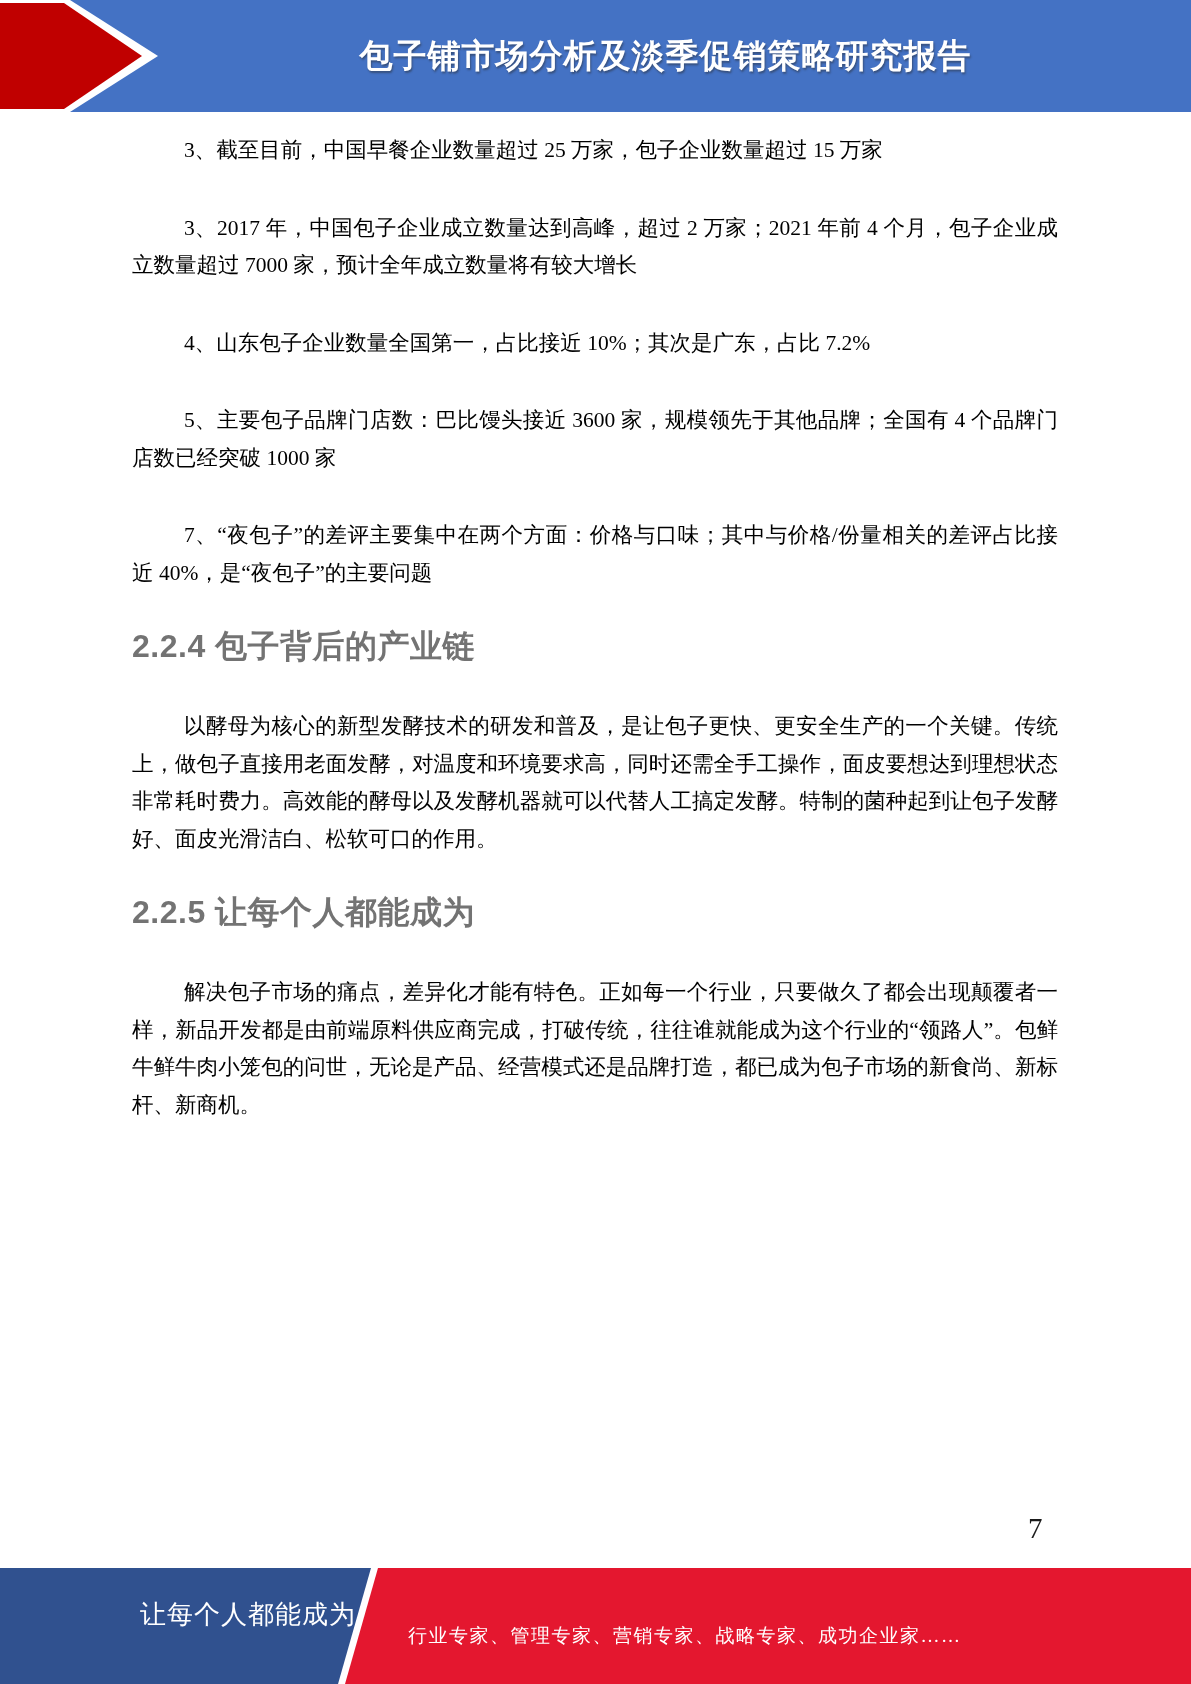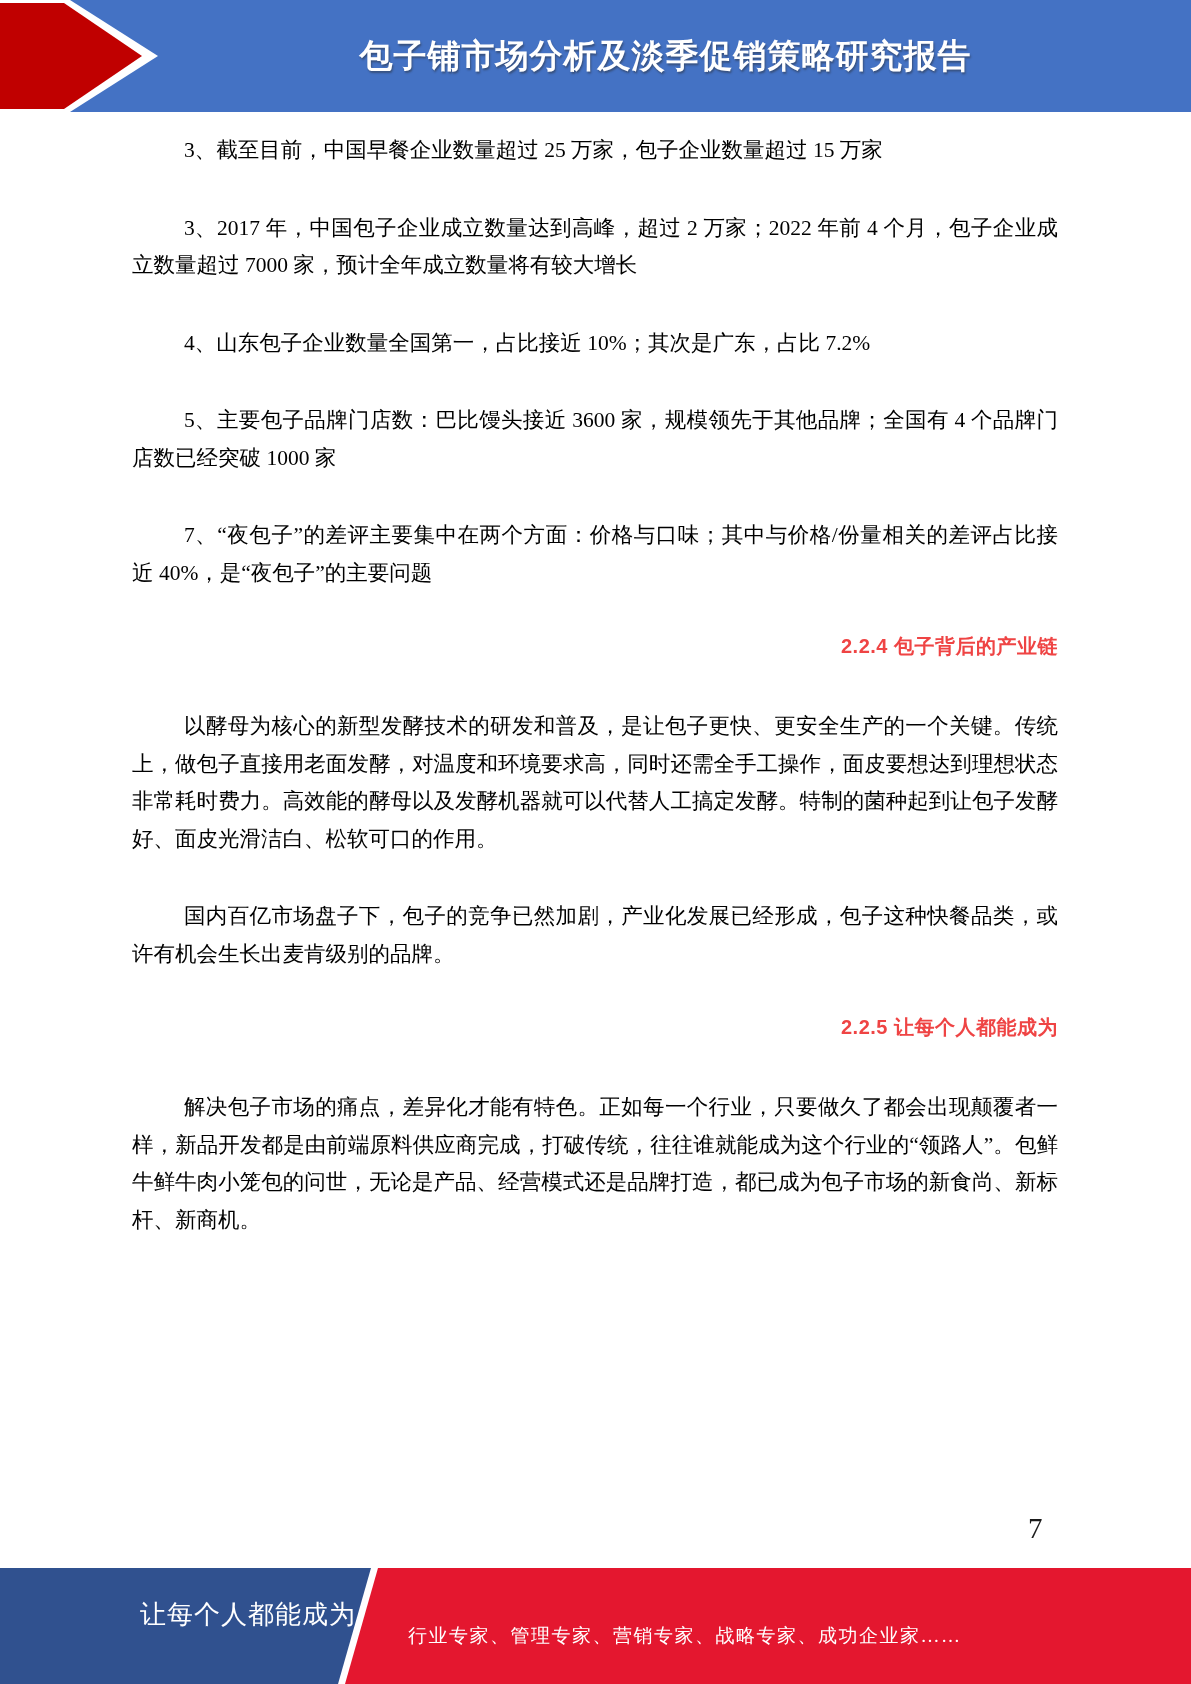--- a/index.html
+++ b/index.html
@@ -45,23 +45,22 @@
   .doc-body p{
     margin:40px 0 0 0;
     text-indent:52px;
     text-align:justify;
     text-justify:inter-ideograph;
   }
   .doc-body p.first{margin-top:20px;}
   .doc-body h2{
     margin:32px 0 2px 0;
     font-family:"Liberation Sans","DejaVu Sans",sans-serif;
-    font-weight:bold;font-size:20px;line-height:44px;color:#ef4444;
+    font-weight:bold;font-size:32px;line-height:44px;color:#737373;
     letter-spacing:.5px;
-    text-align:right;
   }
 
   
   .page-number{
     position:absolute;top:1508px;left:1028px;
     font-size:29px;line-height:40px;color:#1a1a1a;
   }
 
   
   .footer-banner{
@@ -95,27 +94,26 @@
 <div class="page">
 
   <div class="header-banner">
     <div class="header-arrow-outline"></div>
     <div class="header-arrow"></div>
     <div class="header-title">包子铺市场分析及淡季促销策略研究报告</div>
   </div>
 
   <div class="doc-body">
     <p class="first">3、截至目前，中国早餐企业数量超过 25 万家，包子企业数量超过 15 万家</p>
-    <p>3、2017 年，中国包子企业成立数量达到高峰，超过 2 万家；2022 年前 4 个月，包子企业成立数量超过 7000 家，预计全年成立数量将有较大增长</p>
+    <p>3、2017 年，中国包子企业成立数量达到高峰，超过 2 万家；2021 年前 4 个月，包子企业成立数量超过 7000 家，预计全年成立数量将有较大增长</p>
     <p>4、山东包子企业数量全国第一，占比接近 10%；其次是广东，占比 7.2%</p>
     <p>5、主要包子品牌门店数：巴比馒头接近 3600 家，规模领先于其他品牌；全国有 4 个品牌门店数已经突破 1000 家</p>
     <p>7、“夜包子”的差评主要集中在两个方面：价格与口味；其中与价格/份量相关的差评占比接近 40%，是“夜包子”的主要问题</p>
     <h2>2.2.4 包子背后的产业链</h2>
     <p>以酵母为核心的新型发酵技术的研发和普及，是让包子更快、更安全生产的一个关键。传统上，做包子直接用老面发酵，对温度和环境要求高，同时还需全手工操作，面皮要想达到理想状态非常耗时费力。高效能的酵母以及发酵机器就可以代替人工搞定发酵。特制的菌种起到让包子发酵好、面皮光滑洁白、松软可口的作用。</p>
-    <p>国内百亿市场盘子下，包子的竞争已然加剧，产业化发展已经形成，包子这种快餐品类，或许有机会生长出麦肯级别的品牌。</p>
     <h2>2.2.5 让每个人都能成为</h2>
     <p>解决包子市场的痛点，差异化才能有特色。正如每一个行业，只要做久了都会出现颠覆者一样，新品开发都是由前端原料供应商完成，打破传统，往往谁就能成为这个行业的“领路人”。包鲜牛鲜牛肉小笼包的问世，无论是产品、经营模式还是品牌打造，都已成为包子市场的新食尚、新标杆、新商机。</p>
   </div>
 
   <div class="page-number">7</div>
 
   <div class="footer-banner">
     <div class="footer-red"></div>
     <div class="footer-blue"></div>
     <div class="footer-left-text">让每个人都能成为</div>

